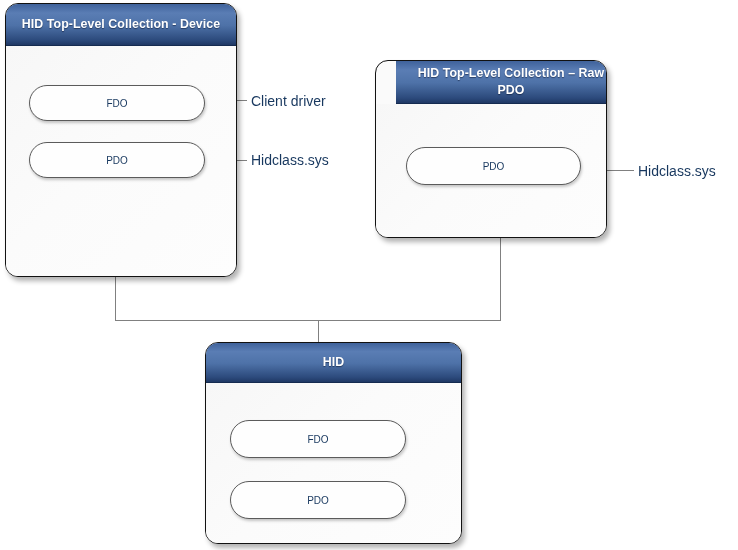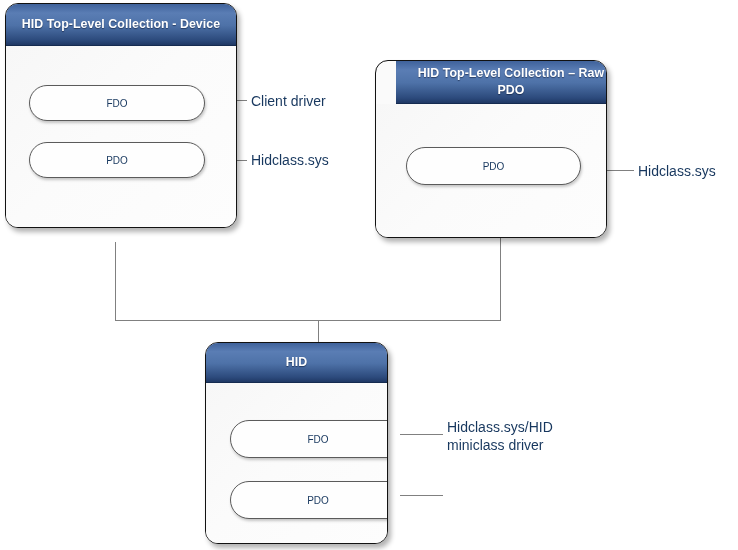--- a/index.html
+++ b/index.html
@@ -87,29 +87,29 @@
   
   .callout {
     position: absolute;
     color: #17375E;
     font-size: 14px;
     line-height: 17.5px;
     white-space: pre-line;
   }
 
   
-  #node-device        { left: 5px;   top: 3px;   width: 232px; height: 225px; }
+  #node-device        { left: 5px;   top: 3px;   width: 232px; height: 274px; }
   #node-device  .node-header { height: 42px; }
   #node-device  .node-body   { height: calc(100% - 42px); }
 
   #node-rawpdo        { left: 375px; top: 60px;  width: 232px; height: 178px; }
   #node-rawpdo  .node-header { height: 43px; margin-left: 20px; }
   #node-rawpdo  .node-body   { height: calc(100% - 43px); }
 
-  #node-hid           { left: 205px; top: 342px; width: 183px; height: 202px; }
+  #node-hid           { left: 205px; top: 342px; width: 257px; height: 202px; }
   #node-hid     .node-header { height: 40px; }
   #node-hid     .node-body   { height: calc(100% - 40px); }
 
   
   #pill-device-fdo { left: 23px; top: 39px;  width: 176px; height: 36px; }
   #pill-device-pdo { left: 23px; top: 96px;  width: 176px; height: 36px; }
   #pill-raw-pdo    { left: 30px; top: 43px;  width: 175px; height: 38px; }
   #pill-hid-fdo    { left: 24px; top: 37px;  width: 176px; height: 38px; }
   #pill-hid-pdo    { left: 24px; top: 98px;  width: 176px; height: 38px; }
 
@@ -166,17 +166,15 @@
       <div class="pill" id="pill-hid-pdo">PDO</div>
     </div>
   </div>
 
   <div class="callout" id="callout-client-driver">Client driver</div>
 
   <div class="callout" id="callout-hidclass-1">Hidclass.sys</div>
 
   <div class="callout" id="callout-hidclass-2">Hidclass.sys</div>
 
-  <div class="callout" id="callout-hidclass-hid">Hidclass.sys/HID
-miniclass driver</div>
 
 
 </div>
 
 </body></html>

